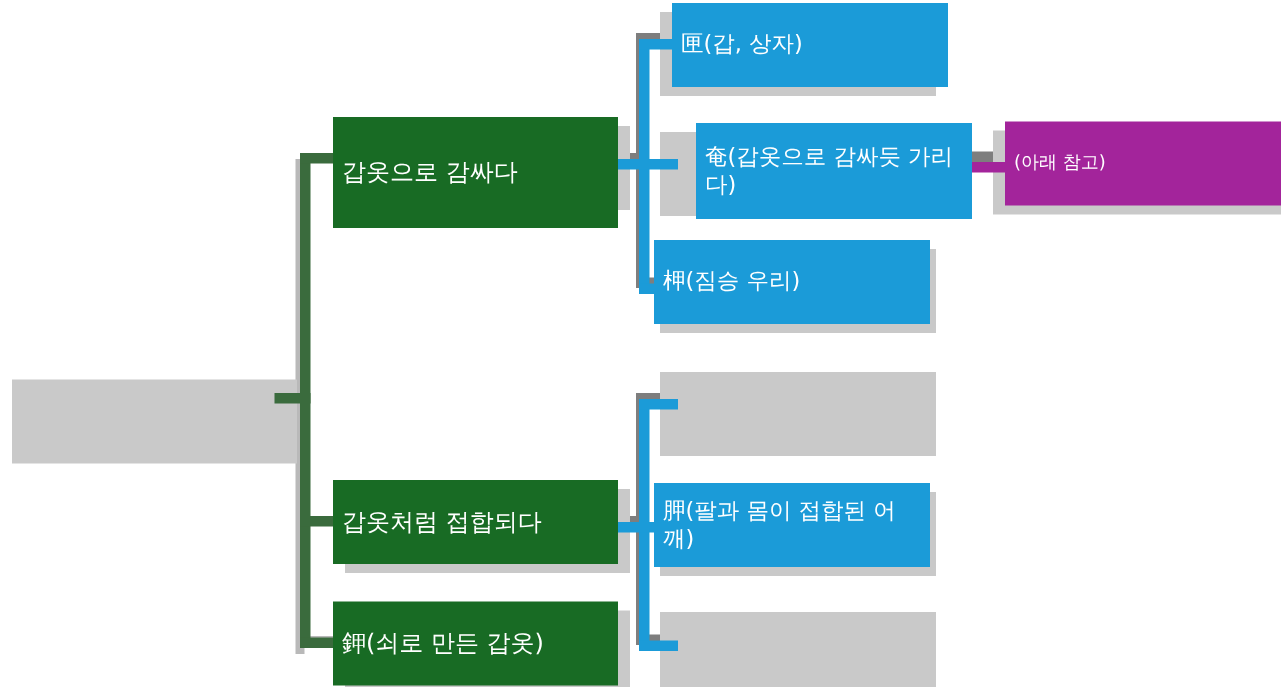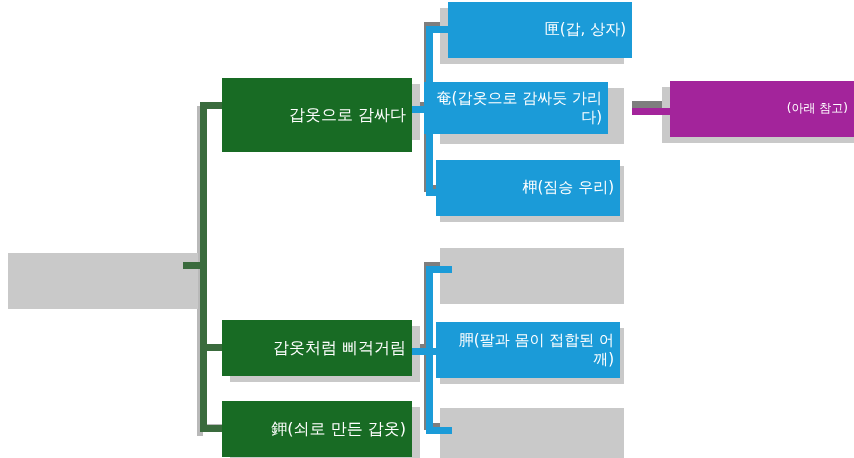--- a/index.html
+++ b/index.html
@@ -18,21 +18,21 @@
     overflow: hidden;
   }
 
   
   .node {
     position: absolute;
     box-sizing: border-box;
     display: flex;
     align-items: center;
     justify-content: center;
-    text-align: right;
+    text-align: left;
     color: #ffffff;
     line-height: 1.30;
     z-index: 5;
   }
   .node .label {
     display: block;
     width: 100%;
     padding: 0 6px;
     box-sizing: border-box;
   }
@@ -114,35 +114,35 @@
 
   <div class="shadow" style="left:8px; top:253px; width:190px; height:56px;"></div>
 
   <div class="shadow" style="left:230px; top:84px; width:190px; height:56px;"></div>
   <div class="node green" style="left:222px; top:78px; width:190px; height:74px;">
     <span class="label">갑옷으로 감싸다</span>
   </div>
 
   <div class="shadow" style="left:230px; top:326px; width:190px; height:56px;"></div>
   <div class="node green" style="left:222px; top:320px; width:190px; height:56px;">
-    <span class="label">갑옷처럼 삐걱거림</span>
+    <span class="label">갑옷처럼 접합되다</span>
   </div>
 
   <div class="shadow" style="left:230px; top:407px; width:190px; height:56px;"></div>
   <div class="node green" style="left:222px; top:401px; width:190px; height:56px;">
     <span class="label">鉀(쇠로 만든 갑옷)</span>
   </div>
 
   <div class="shadow" style="left:440px; top:8px; width:184px; height:56px;"></div>
   <div class="node blue" style="left:448px; top:2px; width:184px; height:56px;">
     <span class="label">匣(갑, 상자)</span>
   </div>
 
   <div class="shadow" style="left:440px; top:88px; width:184px; height:56px;"></div>
-  <div class="node blue" style="left:424px; top:82px; width:184px; height:52px;">
+  <div class="node blue" style="left:464px; top:82px; width:184px; height:64px;">
     <span class="label">奄(갑옷으로 감싸듯 가리다)</span>
   </div>
 
   <div class="shadow" style="left:440px; top:166px; width:184px; height:56px;"></div>
   <div class="node blue" style="left:436px; top:160px; width:184px; height:56px;">
     <span class="label">柙(짐승 우리)</span>
   </div>
 
   <div class="shadow" style="left:662px; top:87px; width:192px; height:56px;"></div>
   <div class="node purple" style="left:670px; top:81px; width:184px; height:56px;">

